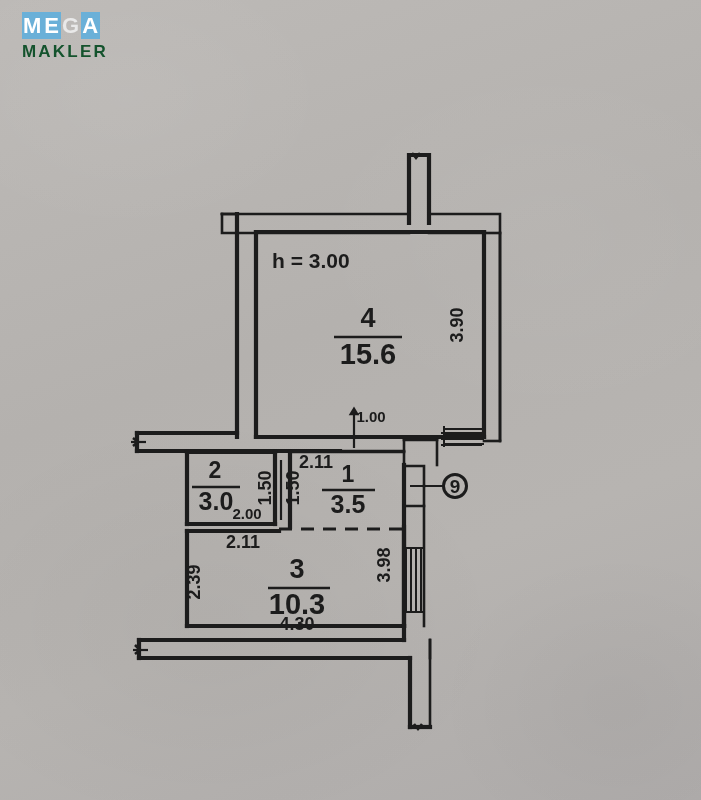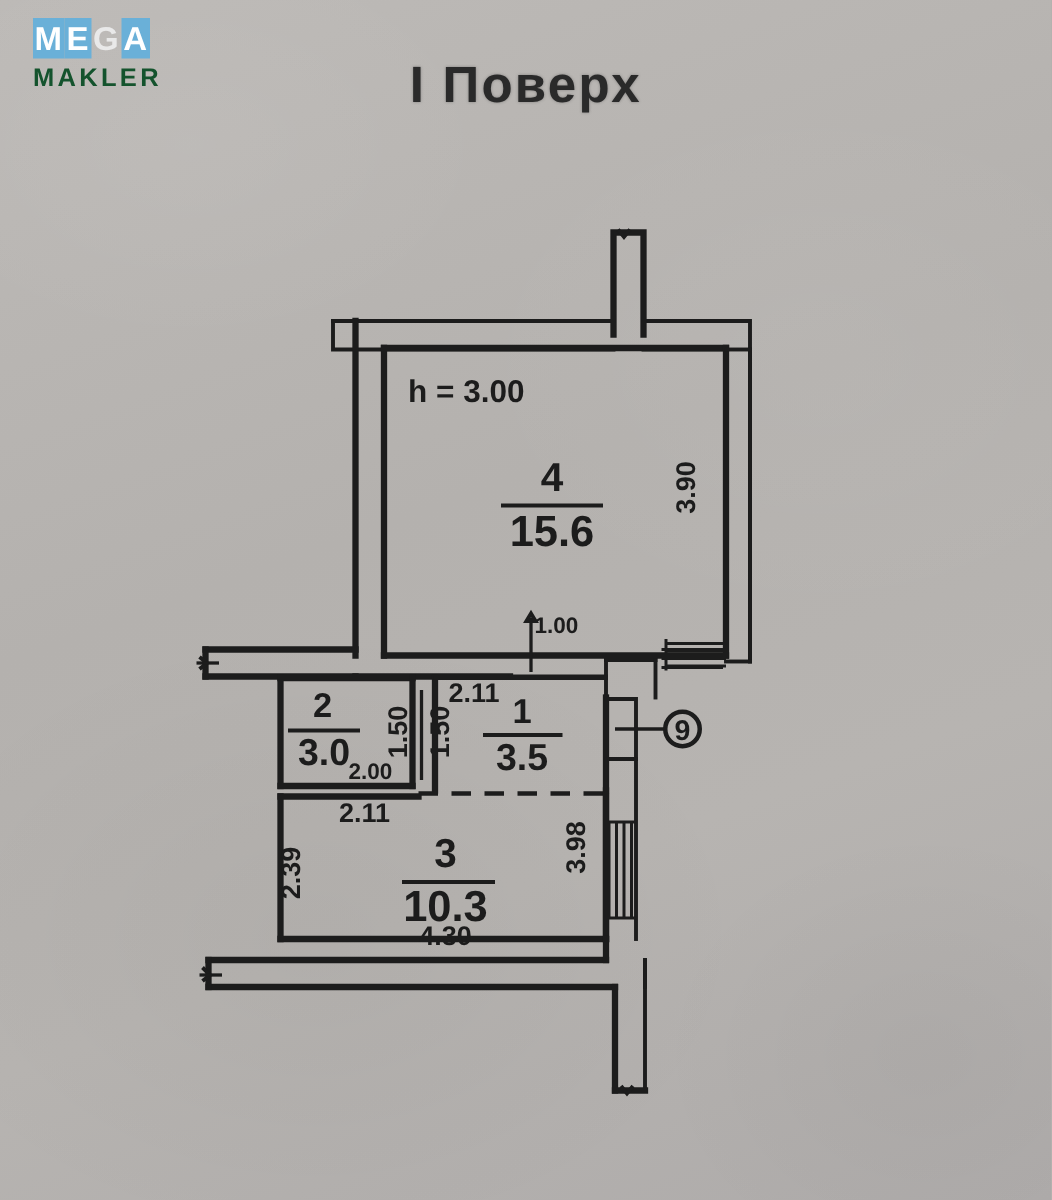--- a/index.html
+++ b/index.html
@@ -113,21 +113,20 @@
   <div id="watermark">
     <div id="wm-mega">
       <span class="wm-ch onblue">M</span>
         <span class="wm-ch onblue">E</span>
         <span class="wm-ch light">G</span>
         <span class="wm-ch onblue">A</span>
     </div>
     <div id="wm-makler">MAKLER</div>
   </div>
 
-  <div id="plan-title">І Поверх</div>
 
   <div id="plan-drawing">
     <svg width="701" height="800" viewBox="0 0 701 800" xmlns="http://www.w3.org/2000/svg">
 
       <g>
         <path class="wall" d="M 409 223 L 409 155 L 429 155 L 429 223"></path>
         <path class="marker" d="M 412 153 L 416 158 L 420 153"></path>
       </g>
 
       <g>

